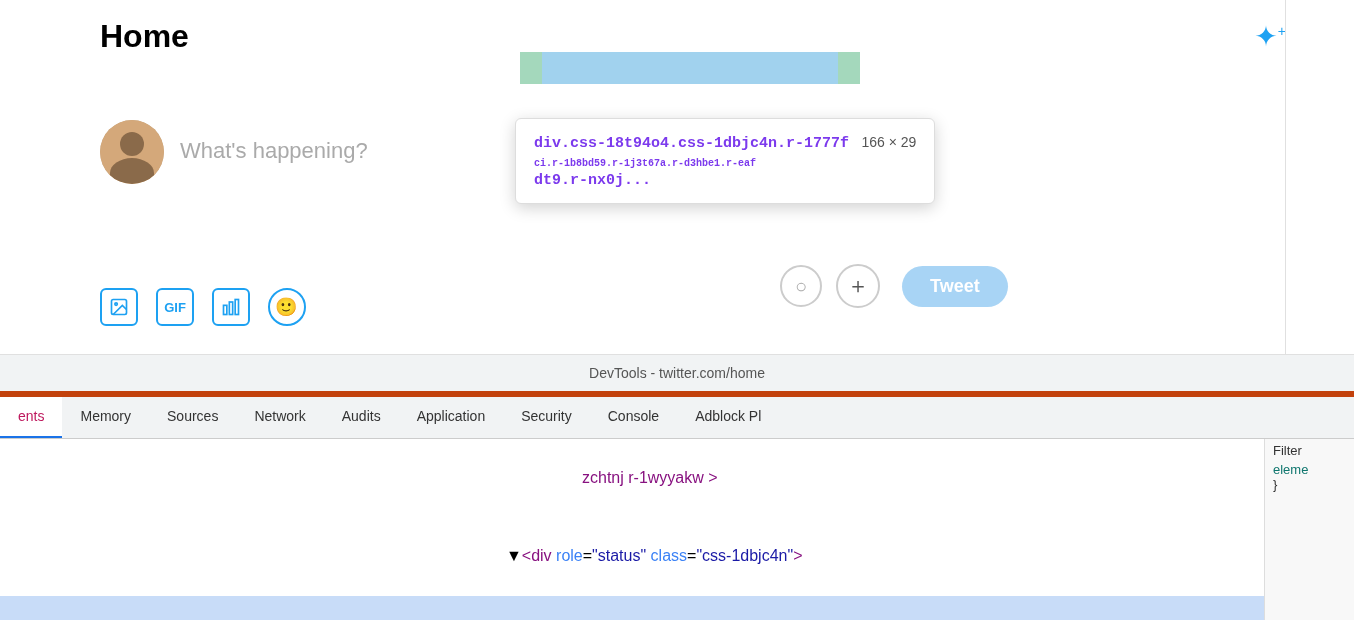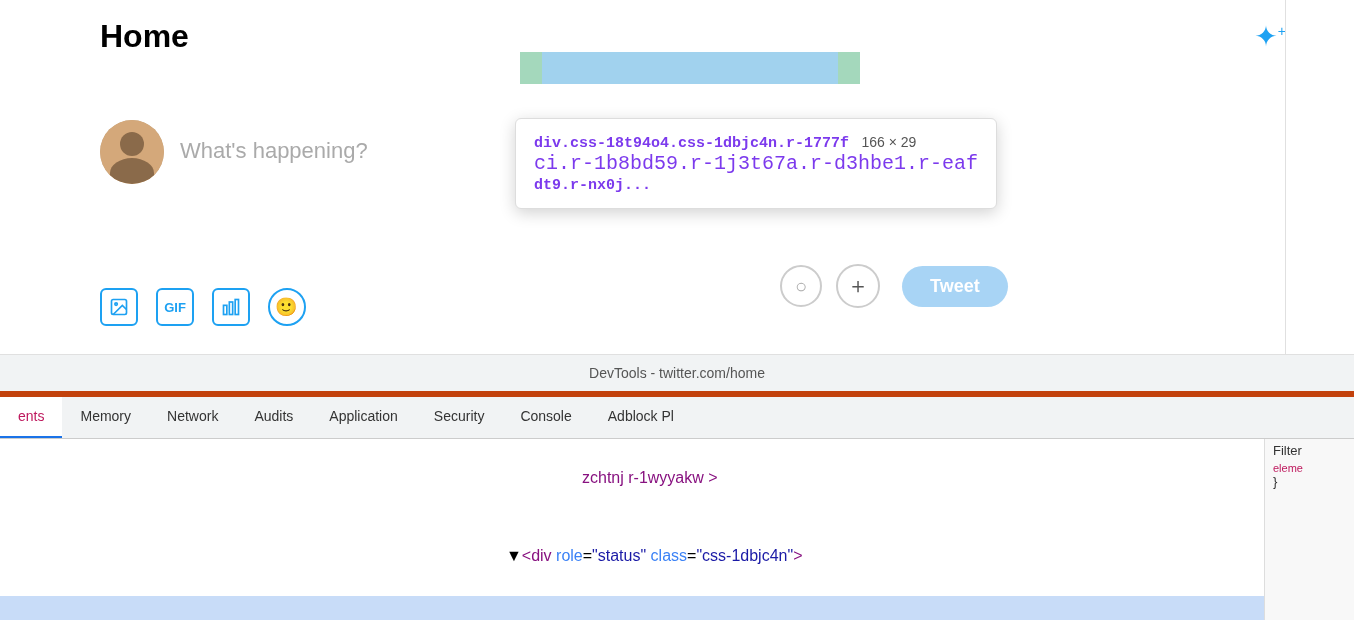--- a/index.html
+++ b/index.html
@@ -276,22 +276,22 @@
       border-left: 1px solid #ddd;
       font-size: 13px;
       padding: 4px 8px;
     }
     .styles-filter {
       color: #333;
       font-size: 13px;
       margin-bottom: 4px;
     }
     .styles-elem {
-      color: #be185d;
-      font-size: 11px;
+      color: #0f766e;
+      font-size: 13px;
     }
     .styles-brace {
       color: #333;
       font-size: 13px;
     }
   </style>
 </head>
 <body>
 
 <div class="browser-area">
@@ -305,21 +305,21 @@
     <div class="highlight-bar-center"></div>
     <div class="highlight-bar-right"></div>
   </div>
 
   <div class="tooltip">
     <div>
       <span class="kw-purple" style="font-family:'Courier New',monospace;font-size:15px;font-weight:600;">div.css-18t94o4.css-1dbjc4n.r-1777f</span>
       <span class="tooltip-size">166 × 29</span>
     </div>
     <div>
-      <span class="kw-purple" style="font-family:'Courier New',monospace;font-size:20px;font-weight:400;">ci.r-1b8bd59.r-1j3t67a.r-d3hbe1.r-eaf</span>
+      <span class="kw-purple" style="font-family:'Courier New',monospace;font-size:10px;font-weight:700;">ci.r-1b8bd59.r-1j3t67a.r-d3hbe1.r-eaf</span>
     </div>
     <div>
       <span class="kw-purple" style="font-family:'Courier New',monospace;font-size:15px;font-weight:600;margin-top:8px;">dt9.r-nx0j...</span>
     </div>
   </div>
 
   <div class="avatar">
     <div class="avatar-person"></div>
   </div>
 
@@ -355,20 +355,21 @@
   <div class="right-divider"></div>
 </div>
 
 <div class="devtools-bar">
   <span class="devtools-bar-title">DevTools - twitter.com/home</span>
 </div>
 
 <div class="tabs-bar">
   <div class="tab" style="border-bottom:2px solid #1a73e8;color:#be185d;background:#fff;">ents</div>
   <div class="tab">Memory</div>
+  <div class="tab">Sources</div>
   <div class="tab">Network</div>
   <div class="tab">Audits</div>
   <div class="tab">Application</div>
   <div class="tab">Security</div>
   <div class="tab">Console</div>
   <div class="tab">Adblock Pl</div>
 </div>
 
 <div class="bottom-section">
   <div class="code-area">

